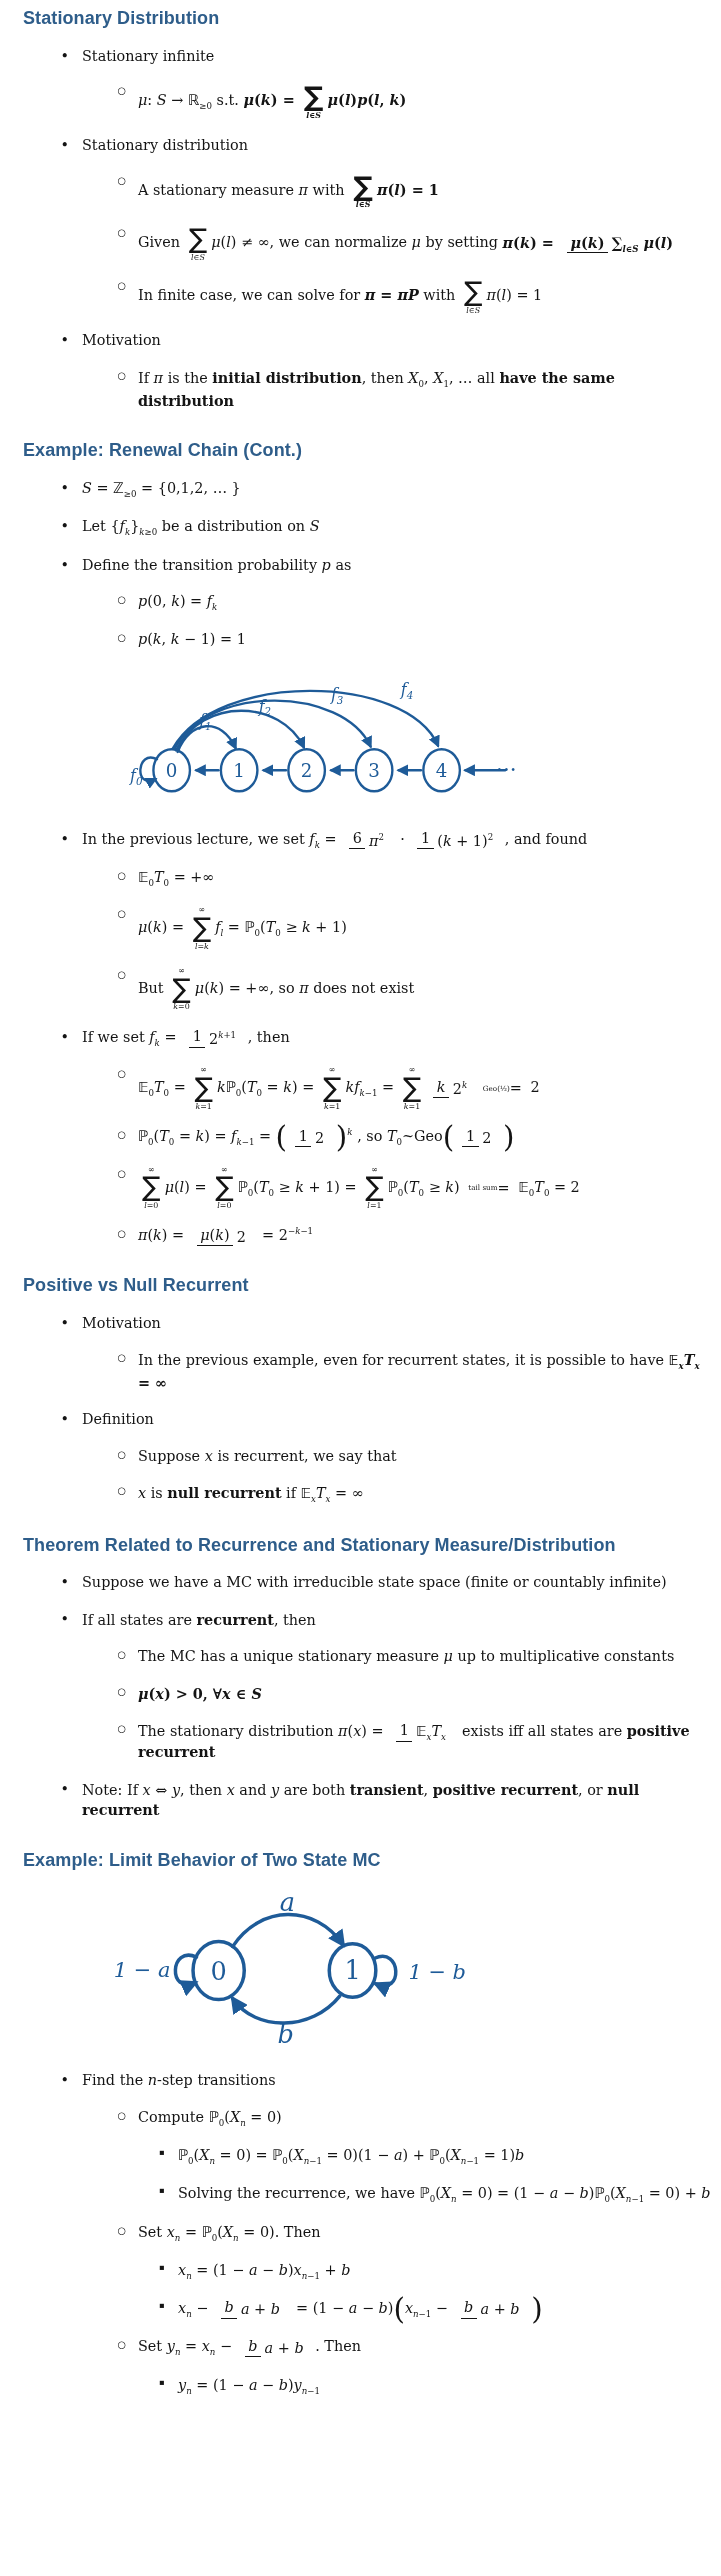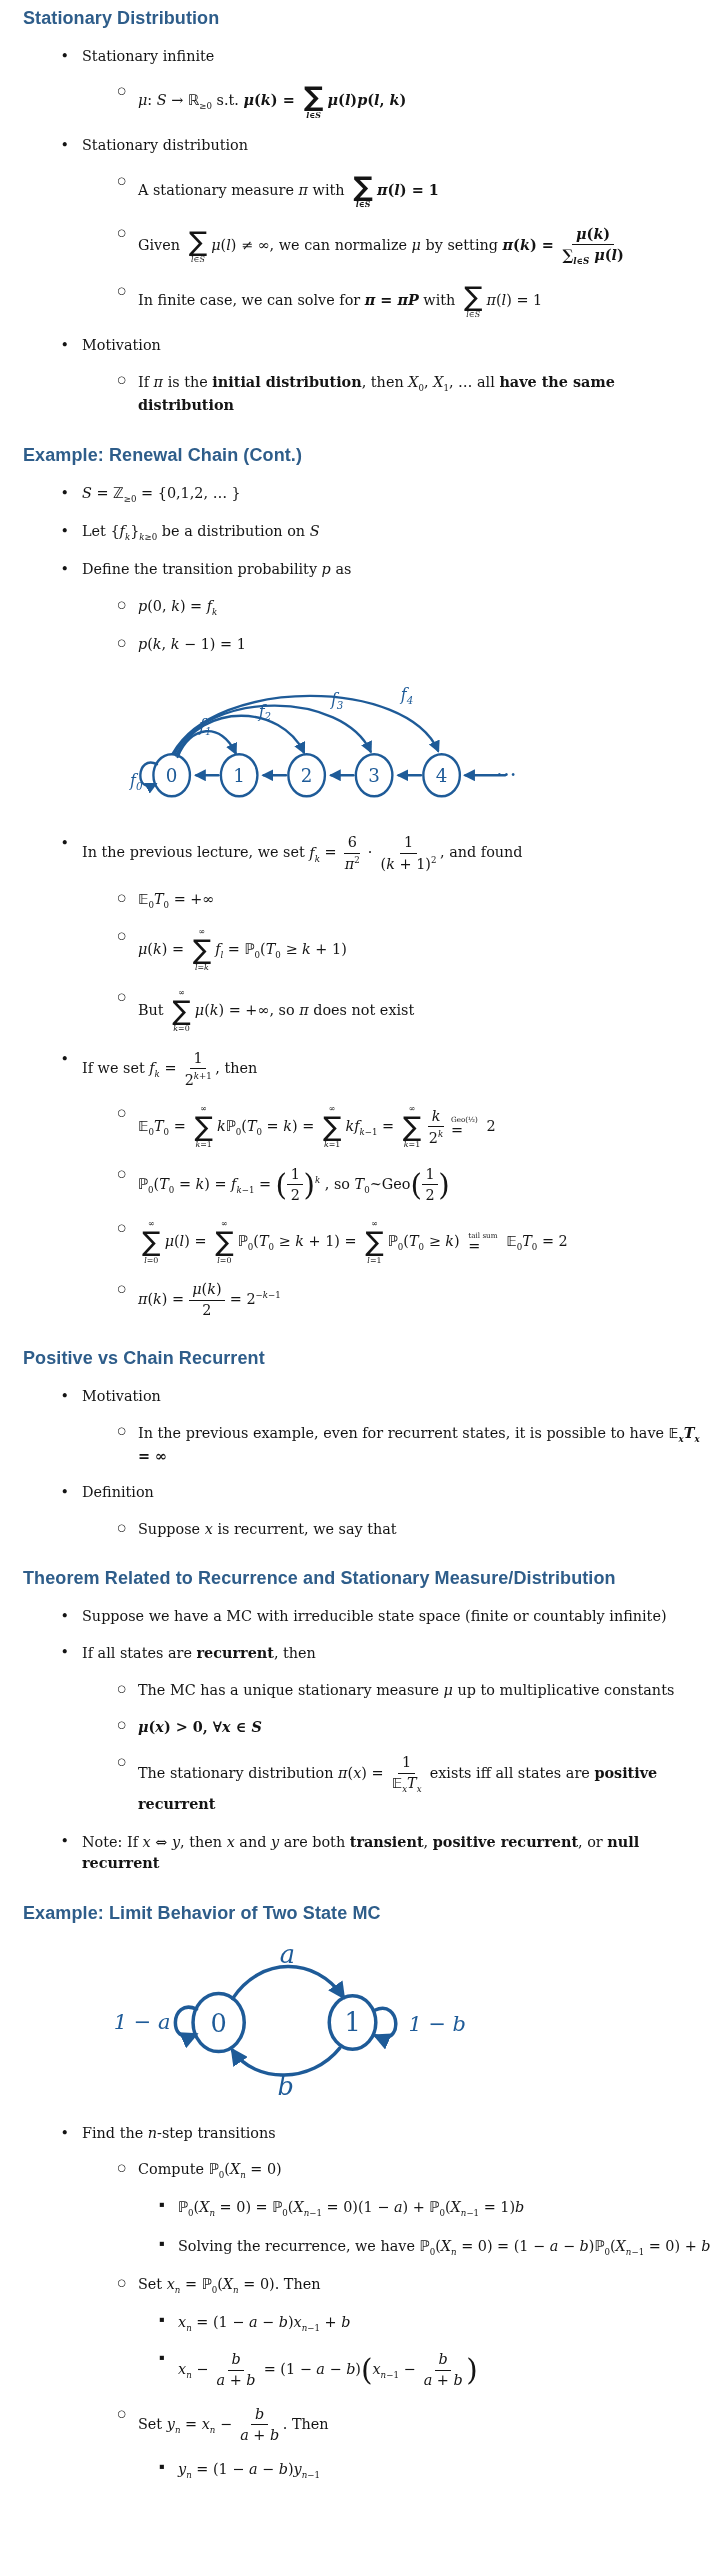--- a/index.html
+++ b/index.html
@@ -14,30 +14,30 @@
   .li2{margin-left:138px;}
   .li3{margin-left:178px;}
   .li1::before{content:"•";position:absolute;left:-21.6px;top:0;}
   .li2::before{content:"○";position:absolute;left:-20.6px;top:1px;font-size:.68em;}
   .li3::before{content:"▪";position:absolute;left:-19px;top:1px;font-size:.58em;}
   sub,sup{font-size:.6em;}
   i{font-style:italic;}
   b{font-weight:700;}
   .bb{font-family:"DejaVu Sans","DejaVu Serif",sans-serif;}
   .scrp{font-style:italic;font-weight:700;}
-  .fr{display:inline-flex;flex-direction:column;align-items:center;vertical-align:middle;
-      margin:0 0;line-height:1.18;text-align:center;}
+  .fr{display:inline-flex;flex-direction:row;align-items:center;vertical-align:middle;
+      margin:0 8px;line-height:1.18;text-align:center;}
   .fr>.n{padding:0 3.6px 1.5px;border-bottom:1px solid currentColor;}
   .fr>.d{padding:1.5px 3.6px 0;}
   .bigop{display:inline-flex;flex-direction:column;align-items:center;vertical-align:middle;
       margin:0 4.1px;line-height:1;text-align:center;}
   .bigop>.t{font-size:.55em;line-height:1;}
   .bigop>.o{font-size:1.9em;line-height:1;font-family:"DejaVu Sans",sans-serif;}
   .bigop>.b{font-size:.55em;line-height:1.15;}
-  .oveq{display:inline-flex;flex-direction:column;vertical-align:middle;
+  .oveq{display:inline-flex;flex-direction:row;align-items:center;vertical-align:middle;
       margin:0 4.1px;line-height:1;}
   .oveq>.t{font-size:.5em;white-space:nowrap;}
   .oveq>.e{line-height:1;}
   .bp{font-size:2.05em;vertical-align:middle;line-height:0;font-weight:inherit;}
   .fig{margin:23px 0;}
   .fig-renewal{margin:25px 0 21.6px 126px;}
   .fig-two_state{margin:13.4px 0 17.5px 108px;}
   .clear{clear:both;}
   svg text{font-family:"DejaVu Serif",serif;}
 </style>
@@ -173,25 +173,26 @@
         <span class="o">∑</span>
         <span class="b"><i>l</i>=1</span>
       </span><span class="bb">ℙ</span><sub>0</sub>(<i>T</i><sub>0</sub> ≥ <i>k</i>) <span class="oveq">
         <span class="t">tail sum</span>
         <span class="e">=</span>
       </span> <span class="bb">𝔼</span><sub>0</sub><i>T</i><sub>0</sub> = 2</div>
     <div class="li li2"><i>π</i>(<i>k</i>) = <span class="fr">
         <span class="n"><i>μ</i>(<i>k</i>)</span>
         <span class="d">2</span>
       </span> = 2<sup>−<i>k</i>−1</sup></div>
-    <h1 class="h1">Positive vs Chain Recurrent</h1>
+    <h1 class="h1">Positive vs Null Recurrent</h1>
     <div class="li li1">Motivation</div>
     <div class="li li2">In the previous example, even for recurrent states, it is possible to have <b><span class="bb">𝔼</span><sub><i>x</i></sub><i>T<sub>x</sub></i> = ∞</b></div>
     <div class="li li1">Definition</div>
     <div class="li li2">Suppose <i>x</i> is recurrent, we say that</div>
+    <div class="li li2"><i>x</i> is <b>null recurrent</b> if <span class="bb">𝔼</span><sub><i>x</i></sub><i>T<sub>x</sub></i> = ∞</div>
     <h1 class="h1">Theorem Related to Recurrence and Stationary Measure/Distribution</h1>
     <div class="li li1">Suppose we have a MC with irreducible state space (finite or countably infinite)</div>
     <div class="li li1">If all states are <b>recurrent</b>, then</div>
     <div class="li li2">The MC has a unique stationary measure <i>μ</i> up to multiplicative constants</div>
     <div class="li li2"><b><i>μ</i>(<i>x</i>) &gt; 0, ∀<i>x</i> ∈ <i>S</i></b></div>
     <div class="li li2">The stationary distribution <i>π</i>(<i>x</i>) = <span class="fr">
         <span class="n">1</span>
         <span class="d"><span class="bb">𝔼</span><sub><i>x</i></sub><i>T<sub>x</sub></i></span>
       </span> exists iff all states are <b>positive recurrent</b></div>
     <div class="li li1">Note: If <i>x</i> ⇔ <i>y</i>, then <i>x</i> and <i>y</i> are both <b>transient</b>, <b>positive recurrent</b>, or <b>null recurrent</b></div>

